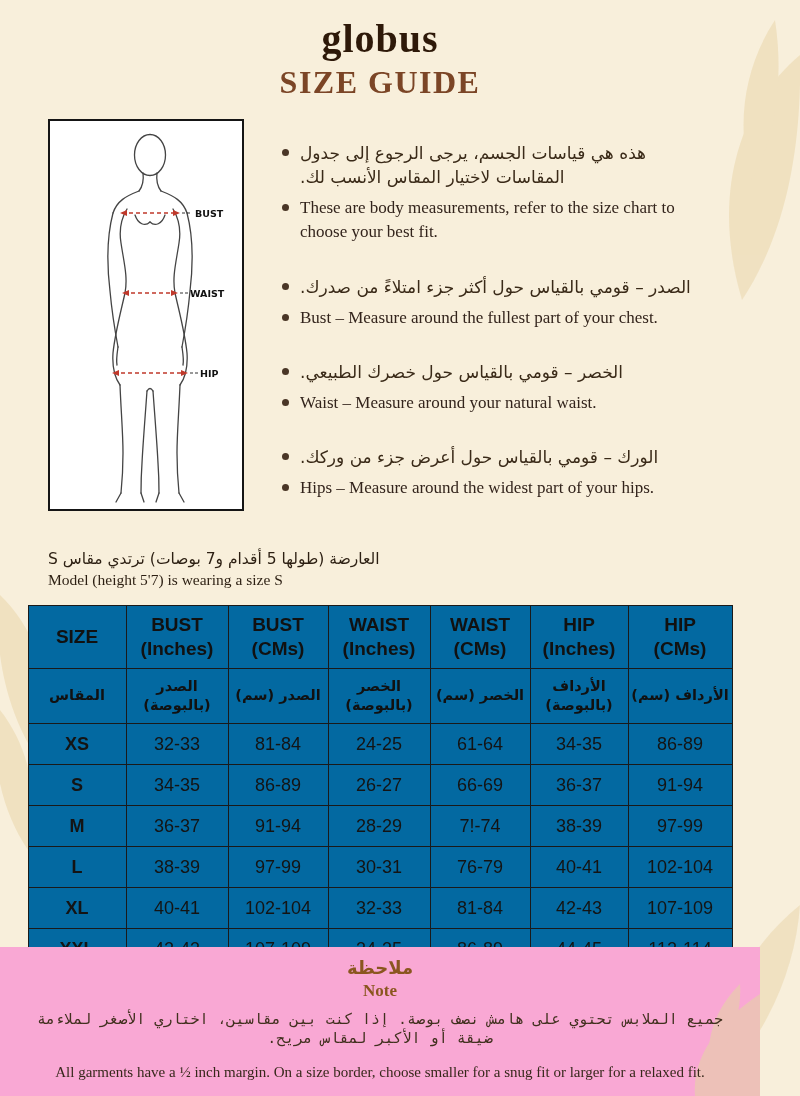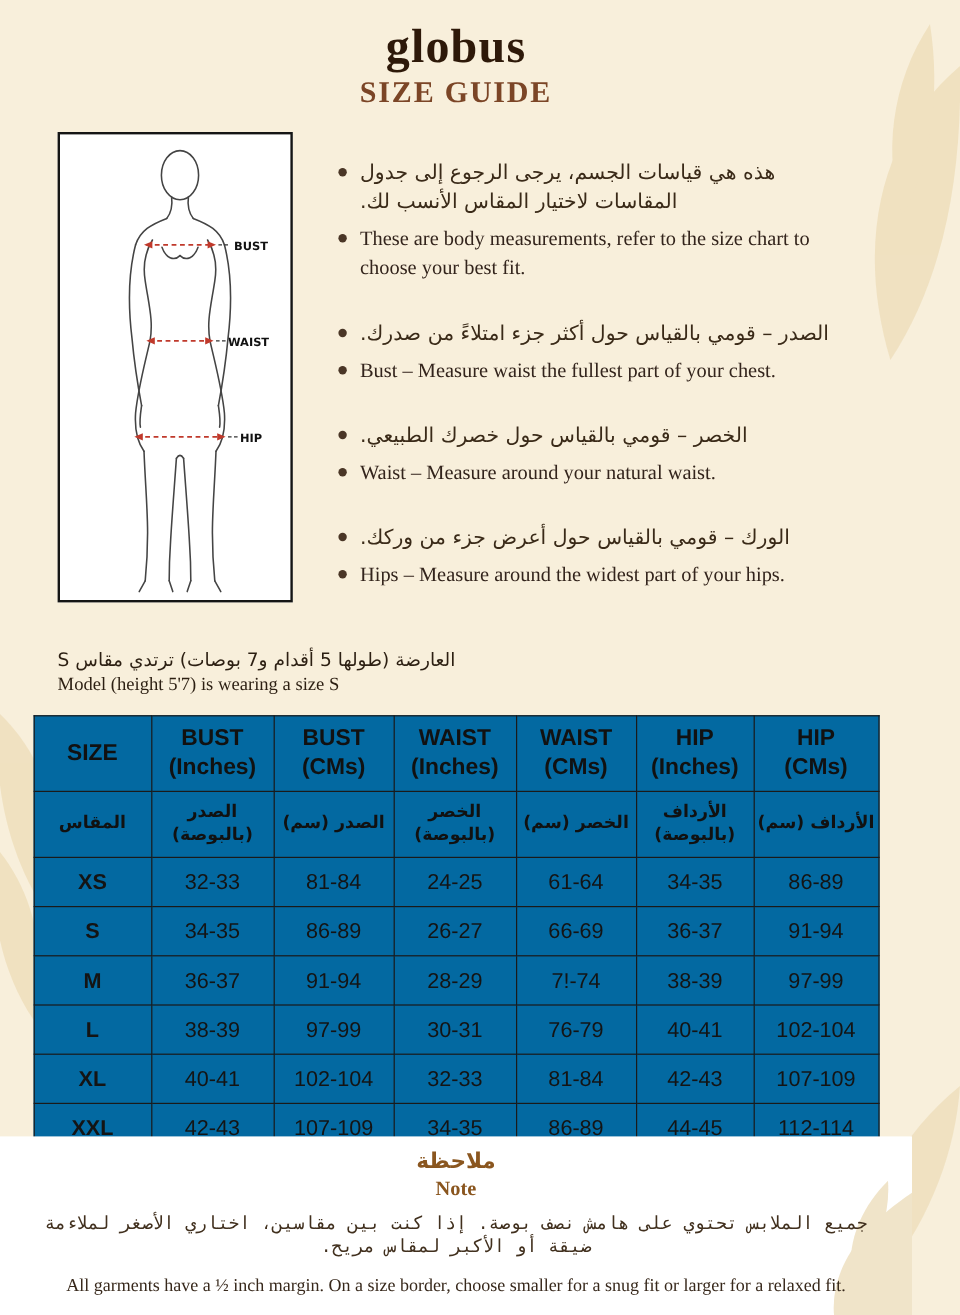--- a/index.html
+++ b/index.html
@@ -10,21 +10,21 @@
     color:#33241a;
   }
   .bg-decor{position:absolute;top:0;left:0;z-index:0;}
   .page{position:relative;z-index:1;width:760px;height:1096px;}
 
   
   .brand{padding-top:18px;text-align:center;
     font-family:"Liberation Serif",serif;font-weight:700;
     font-size:40px;color:#2e1909;letter-spacing:1px;line-height:1.05;}
   .title{text-align:center;font-family:"Liberation Serif",serif;font-weight:700;
-    font-size:25px;color:#7b4526;letter-spacing:1.5px;margin-top:4px;}
+    font-size:32px;color:#7b4526;letter-spacing:1.5px;margin-top:4px;}
 
   
   .content{display:flex;margin:18px 40px 0 48px;gap:38px;}
   .figure-box{flex:none;width:192px;height:388px;background:#ffffff;
     border:2px solid #151515;}
   .bullets{flex:1;padding-top:22px;max-width:460px;}
   .group{margin-bottom:30px;}
   .line{display:flex;gap:11px;align-items:flex-start;margin-bottom:7px;}
   .dot{flex:none;width:7px;height:7px;border-radius:50%;background:#4a3626;margin-top:8px;}
   .txt{font-size:17px;line-height:1.42;color:#3a2a18;}
@@ -40,21 +40,21 @@
   table{border-collapse:collapse;margin:16px auto 0;width:704px;background:#0369a1;table-layout:fixed;}
   th,td{border:1.5px solid #1a1a1a;text-align:center;vertical-align:middle;padding:0;}
   .hdr-en th{height:62px;font-family:"Liberation Sans","DejaVu Sans",sans-serif;
     font-weight:700;font-size:19px;color:#111;line-height:1.3;}
   .hdr-ar th{height:54px;font-size:14.5px;font-weight:700;color:#111;line-height:1.35;direction:rtl;}
   tbody td{height:40px;font-family:"Liberation Sans","DejaVu Sans",sans-serif;
     font-size:18px;color:#141414;}
   tbody td.size-col{font-weight:700;}
 
   
-  .note{position:absolute;left:0;right:0;bottom:0;background:#ffffff;
+  .note{position:absolute;left:0;right:0;bottom:0;background:#f9a8d4;
     text-align:center;padding:10px 24px 15px;box-sizing:border-box;}
   .note-inner{position:relative;z-index:1;}
   .note-leaves{position:absolute;right:0;bottom:0;z-index:0;}
   .note-title-ar{font-size:18px;font-weight:700;color:#8a561f;}
   .note-title-en{font-family:"Liberation Serif",serif;font-size:17px;font-weight:700;color:#8a561f;margin-top:3px;text-align:center;}
   .note-body-ar{direction:rtl;font-size:15px;color:#41301e;margin-top:9px;font-family:Liberation Mono, monospace;}
   .note-body-en{font-family:"Liberation Serif",serif;font-size:15px;color:#37281b;margin-top:16px;}
 </style>
 </head>
 <body>
@@ -138,21 +138,21 @@
           <div class="txt en">These are body measurements, refer to the size chart to choose your best fit.</div>
           </div>
       </div>
       <div class="group">
         <div class="line">
             <span class="dot"></span>
           <div class="txt ar">الصدر – قومي بالقياس حول أكثر جزء امتلاءً من صدرك.</div>
           </div>
         <div class="line">
             <span class="dot"></span>
-          <div class="txt en">Bust – Measure waist the fullest part of your chest.</div>
+          <div class="txt en">Bust – Measure around the fullest part of your chest.</div>
           </div>
       </div>
       <div class="group">
         <div class="line">
             <span class="dot"></span>
           <div class="txt ar">الخصر – قومي بالقياس حول خصرك الطبيعي.</div>
           </div>
         <div class="line">
             <span class="dot"></span>
           <div class="txt en">Waist – Measure around your natural waist.</div>

